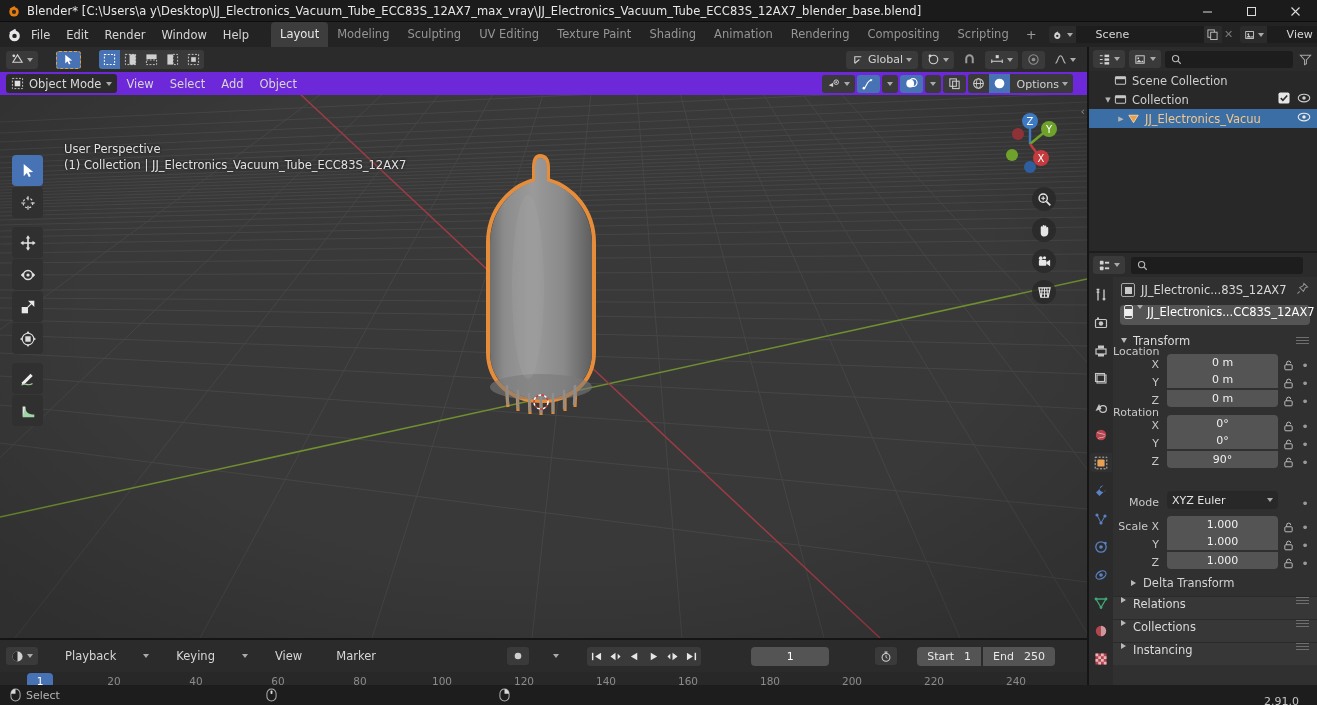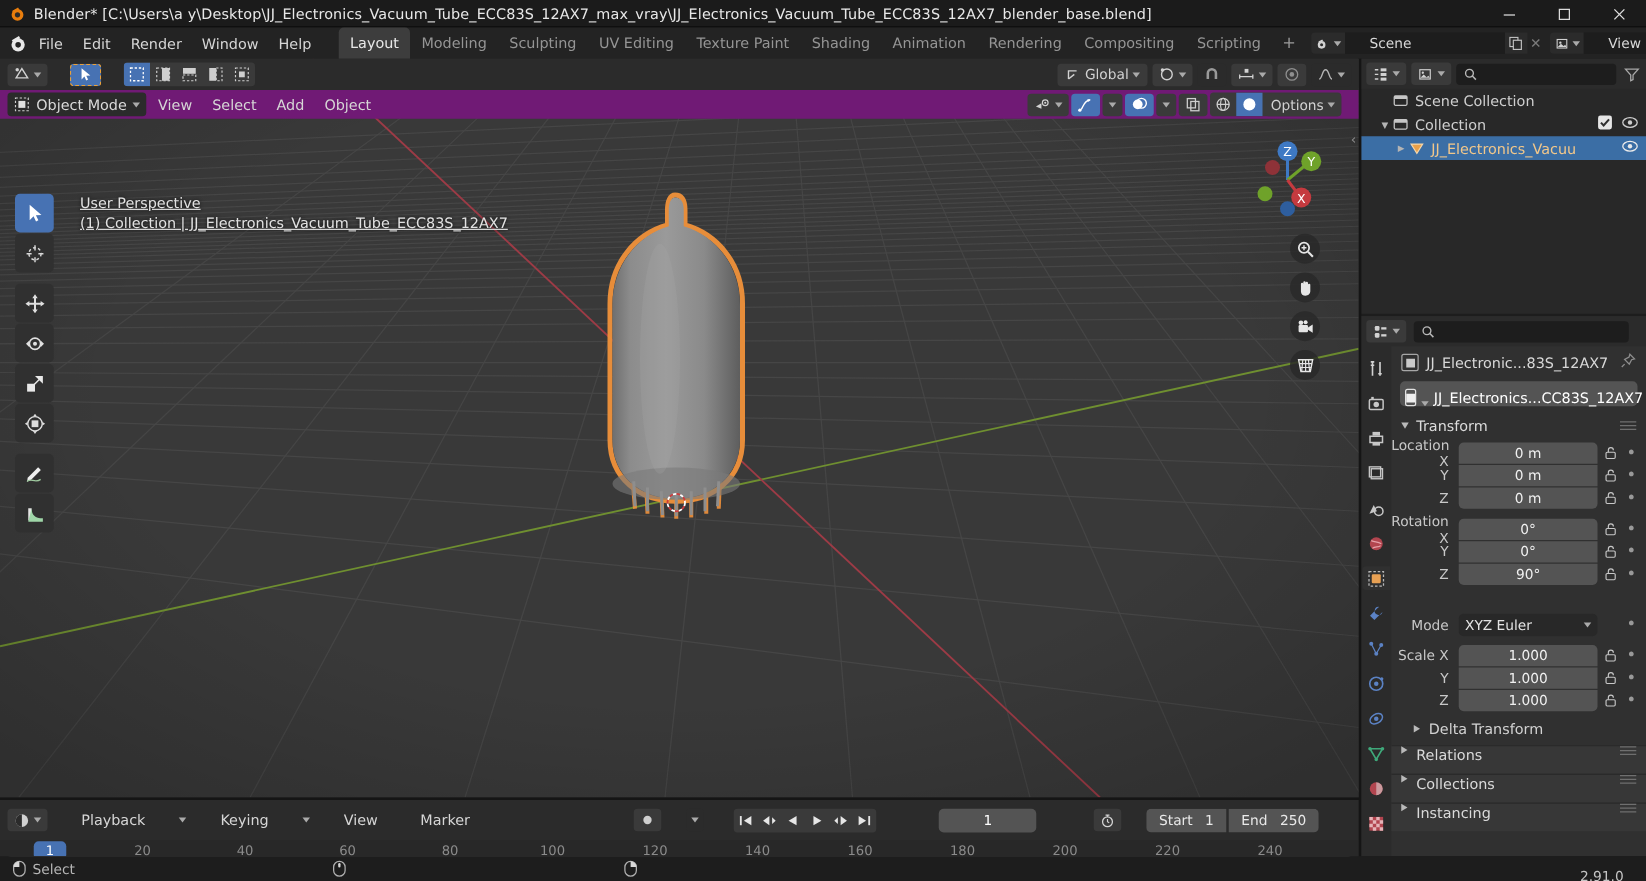--- a/index.html
+++ b/index.html
@@ -62,21 +62,21 @@
   .id-x { width:14px; height:17px; display:flex; align-items:center; justify-content:center; color:#7a7a7a; font-size:11px;}
   .chev { width:0;height:0;border-left:3px solid transparent;border-right:3px solid transparent;border-top:4px solid #aaa; }
 
   
   .viewport { position:absolute; top:47px; left:0; width:1087px; height:591px; background:#393939; overflow:hidden;}
   .vp-header {
     position:absolute; top:0; left:0; width:1087px; height:25px; background:#2b2b2b;
     display:flex; align-items:center; padding:0 6px; gap:4px; z-index:6;
   }
   .vp-header2 {
-    position:absolute; top:25px; left:0; width:1087px; height:23px; background:#701a75;
+    position:absolute; top:25px; left:0; width:1087px; height:23px; background:#6d28d9;
     display:flex; align-items:center; padding:0 6px; gap:2px; z-index:6;
   }
   .hdr-btn {
     height:18px; background:#2b2b2b; border-radius:3px; display:flex; align-items:center;
     padding:0 5px; gap:3px; font-size:11px; color:#d2d2d2;
   }
   .hdr-btn.sunken { background:#3a3a3a;justify-content:flex-end; }
   .hdr-btn.on { background:#4772b3; }
   .grp { display:flex; background:#3a3a3a; border-radius:3px; overflow:hidden; height:19px; align-items:center;}
   .grp > div { width:21px; height:19px; display:flex; align-items:center; justify-content:center; }
@@ -84,21 +84,21 @@
   .sep { width:10px; }
 
   .mode-btn {
     height:19px; background:#2b2b2b; border-radius:3px; display:flex; align-items:center;
     padding:0 5px; gap:5px; font-size:11.5px; color:#dadada;
   }
   .menu-s { padding:3px 7px; font-size:11.5px; color:#d6d6d6; border-radius:3px;}
 
   .vp-canvas { position:absolute; top:0; left:0; width:1087px; height:591px; }
 
-  .vp-text { position:absolute; left:64px; top:107px; z-index:4; pointer-events:none;text-decoration:underline;}
+  .vp-text { position:absolute; left:64px; top:94px; z-index:4; pointer-events:none;}
   .vp-text div { font-size:11.5px; color:#e2e2e2; line-height:16px; text-shadow:0 0 3px rgba(0,0,0,.8); }
 
   
   .vp-tools { position:absolute; left:12px; top:108px; width:31px; z-index:5; display:flex; flex-direction:column; gap:1px;}
   .tool {
     width:31px; height:31px; background:#303030; border-radius:4px;
     display:flex; align-items:center; justify-content:center;
   }
   .tool.active { background:#4772b3; }
   .tool-gap { height:7px; }
@@ -128,31 +128,31 @@
     display:flex; flex-direction:column; align-items:center; padding-top:8px; gap:9px;
   }
   .ptab { width:22px; height:19px; display:flex; align-items:center; justify-content:center; border-radius:3px 0 0 3px;}
   .ptab.active { background:#303030; }
   .props-body { position:absolute; left:24px; top:24px; right:0; bottom:0; overflow:hidden;}
   .bc-row { height:26px; display:flex; align-items:center; padding:0 8px; gap:6px; font-size:11.5px; color:#d8d8d8;}
   .bc-icon { width:14px; height:14px; border:1px solid #a6a6a6; border-radius:2px; display:flex; align-items:center; justify-content:center;}
   .bc-icon i { width:7px;height:7px;background:#c9c9c9; display:block;}
   .id-row {
     margin:2px 7px 6px; height:20px; background:#545454; border-radius:4px;
-    display:flex; align-items:flex-end; padding:0 4px; gap:4px; font-size:11.5px; color:#fff;
+    display:flex; align-items:flex-start; padding:0 4px; gap:4px; font-size:11.5px; color:#fff;
   }
   .panel-head {
     height:19px; display:flex; align-items:center; gap:6px; padding:0 8px; font-size:11.5px; color:#dcdcdc;
   }
   .tri-r { width:0;height:0;border-top:3.5px solid transparent;border-bottom:3.5px solid transparent;border-left:5px solid #b9b9b9;}
   .tri-d { width:0;height:0;border-left:3.5px solid transparent;border-right:3.5px solid transparent;border-top:5px solid #b9b9b9;}
   .grip { margin-left:auto; display:flex; flex-direction:column; gap:2px;}
   .grip span { display:block; width:13px; height:1px; background:#6f6f6f;}
 
-  .frow { display:flex; align-items:center; height:17px; margin:1px 6px 1px 0; gap:4px;}
+  .frow { display:flex; align-items:flex-end; height:17px; margin:1px 6px 1px 0; gap:4px;}
   .flabel { width:50px; text-align:right; font-size:11px; color:#c8c8c8; padding-right:4px;}
   .fval {
     flex:1; height:17px; background:#545454; display:flex; align-items:center; justify-content:center;
     font-size:11px; color:#f0f0f0;
   }
   .fgroup .fval:first-child{}
   .fgroup > .frow:nth-child(1) .fval { border-radius:4px 4px 0 0;}
   .fgroup > .frow:nth-child(3) .fval { border-radius:0 0 4px 4px;}
   .fgroup > .frow:nth-child(2) .fval { margin:1px 0;}
   .lockicon { width:13px; display:flex; justify-content:center;}

